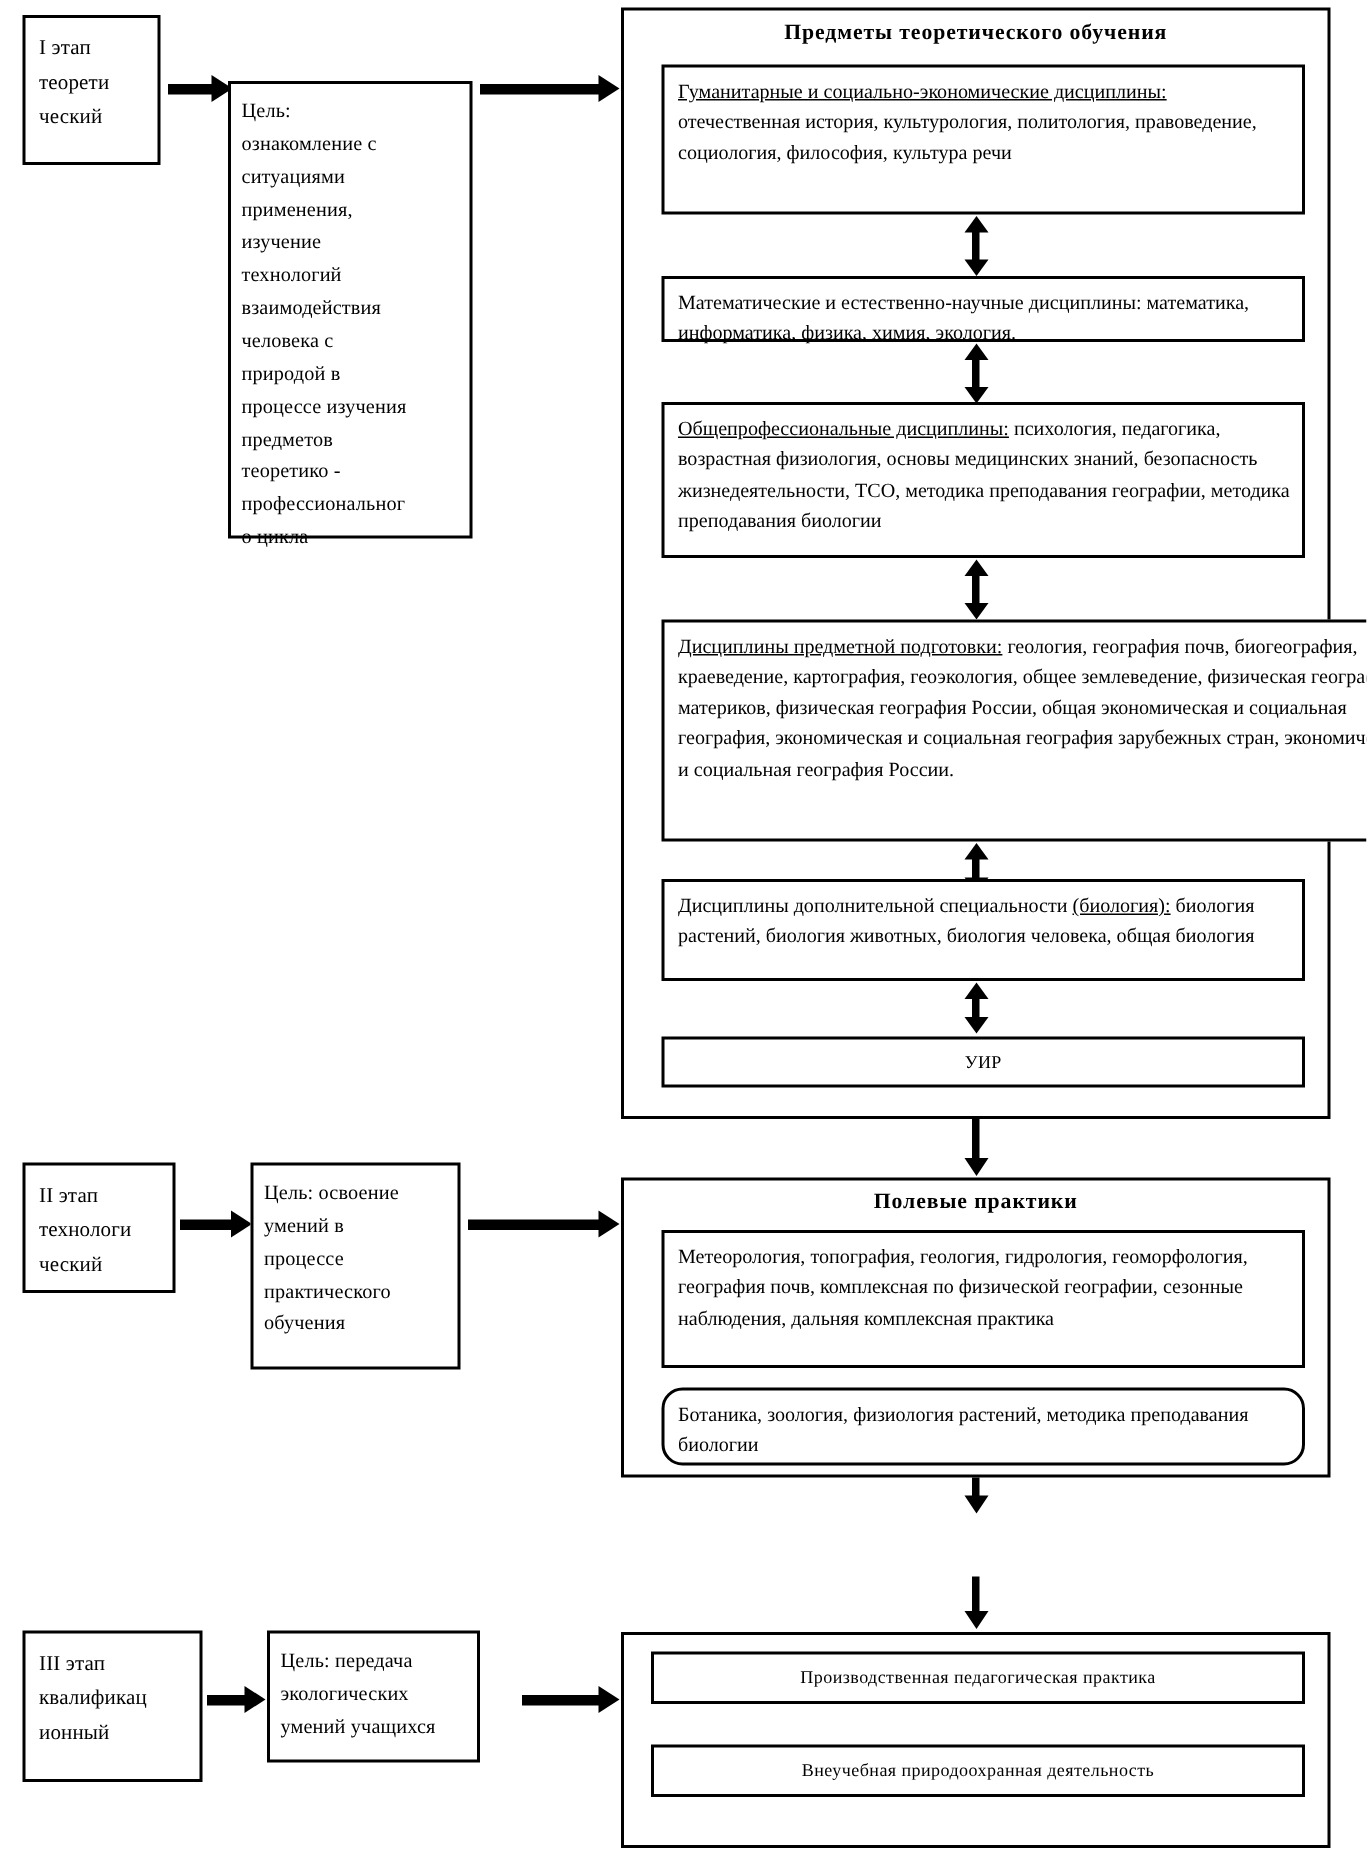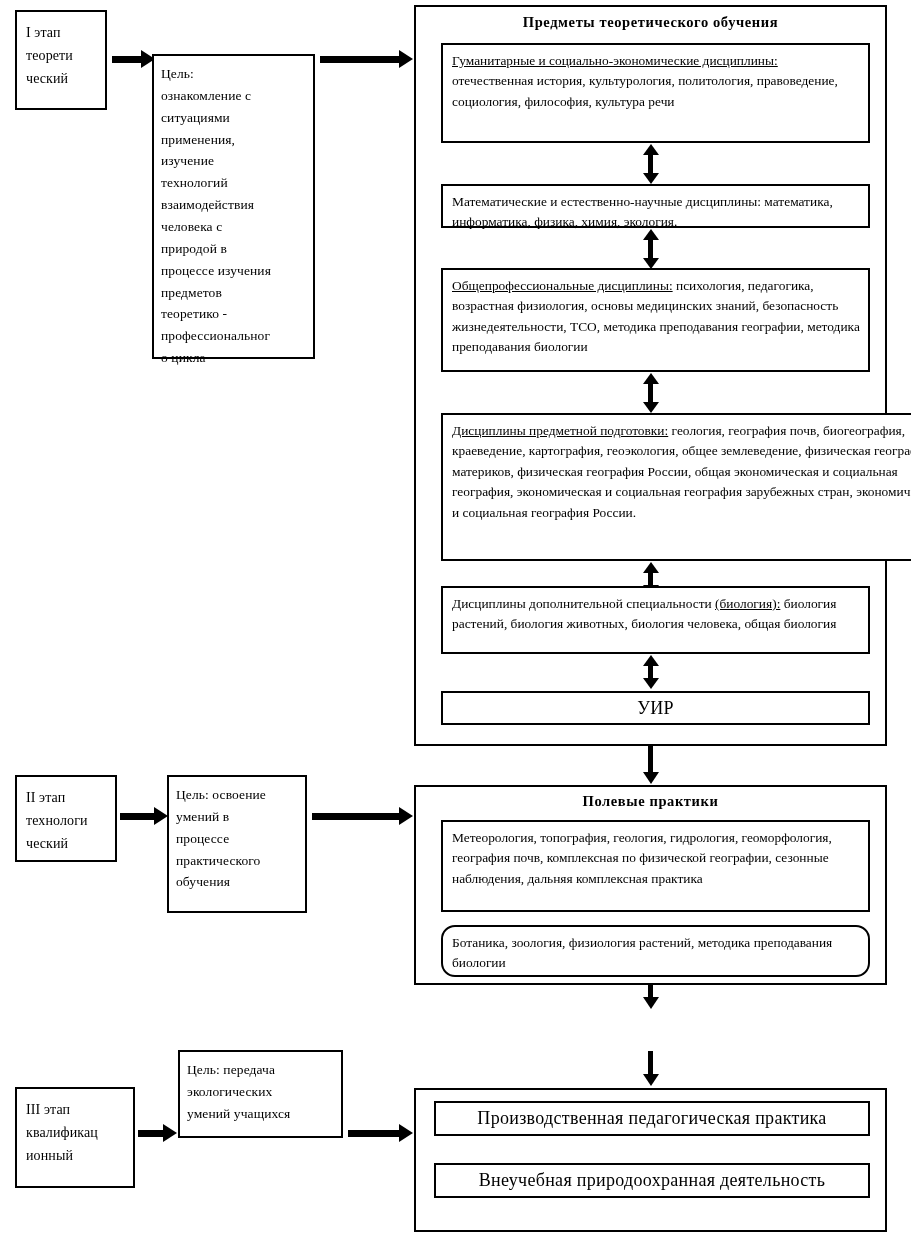--- a/index.html
+++ b/index.html
@@ -68,21 +68,21 @@
     letter-spacing: 0.6px;
   }
   .centered-label {
     position: absolute;
     box-sizing: border-box;
     border: 2px solid #000;
     background: #fff;
     display: flex;
     align-items: center;
     justify-content: center;
-    font-size: 18px;
+    font-size: 12px;
     letter-spacing: 0.3px;
   }
   .ul { text-decoration: underline; }
 
   
   .arrow-h {            
     position: absolute;
     height: 7px;
     background: #000;
   }
@@ -233,21 +233,21 @@
 
 
   <div class="arrow-v" style="left:648px; top:1051px; height:24px;"></div>
 
   <div class="box stage-label txt" style="left:15px; top:1087px; width:120px; height:101px;">III этап
 квалификац
 ионный</div>
 
   <div class="arrow-h" style="left:138px; top:1130px; width:26px;"></div>
 
-  <div class="box goal-label txt" style="left:178px; top:1050px; width:165px; height:88px;">Цель: передача
+  <div class="box goal-label txt" style="left:178px; top:1087px; width:142px; height:88px;">Цель: передача
 экологических
 умений учащихся</div>
 
   <div class="arrow-h" style="left:348px; top:1130px; width:52px;"></div>
 
   <div class="outer" style="left:414px; top:1088px; width:473px; height:144px;"></div>
 
   <div class="centered-label" style="left:434px; top:1101px; width:436px; height:35px;">Производственная педагогическая практика</div>
 
   <div class="centered-label" style="left:434px; top:1163px; width:436px; height:35px;">Внеучебная природоохранная деятельность</div>

